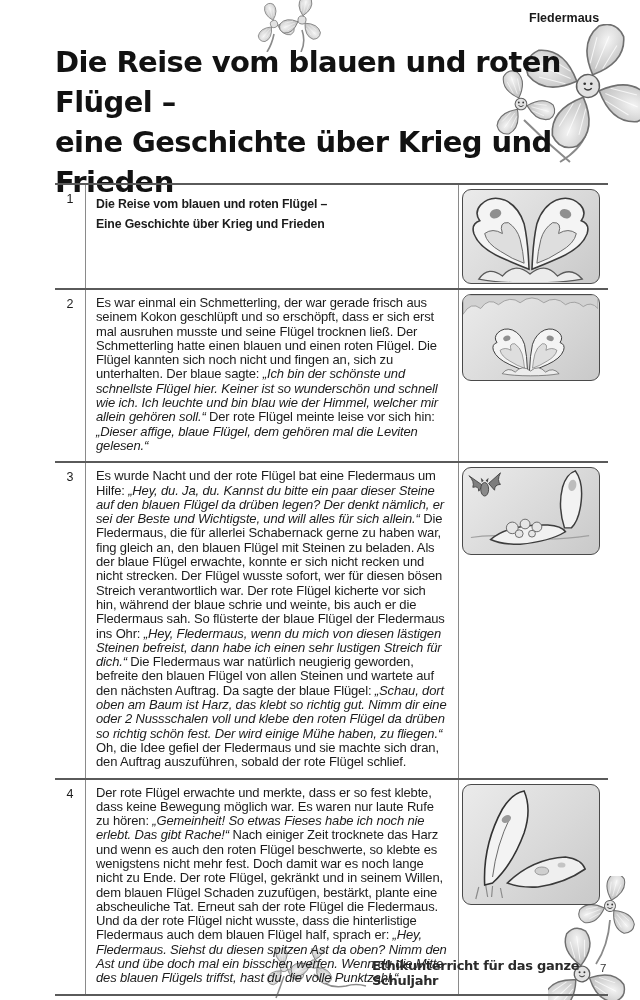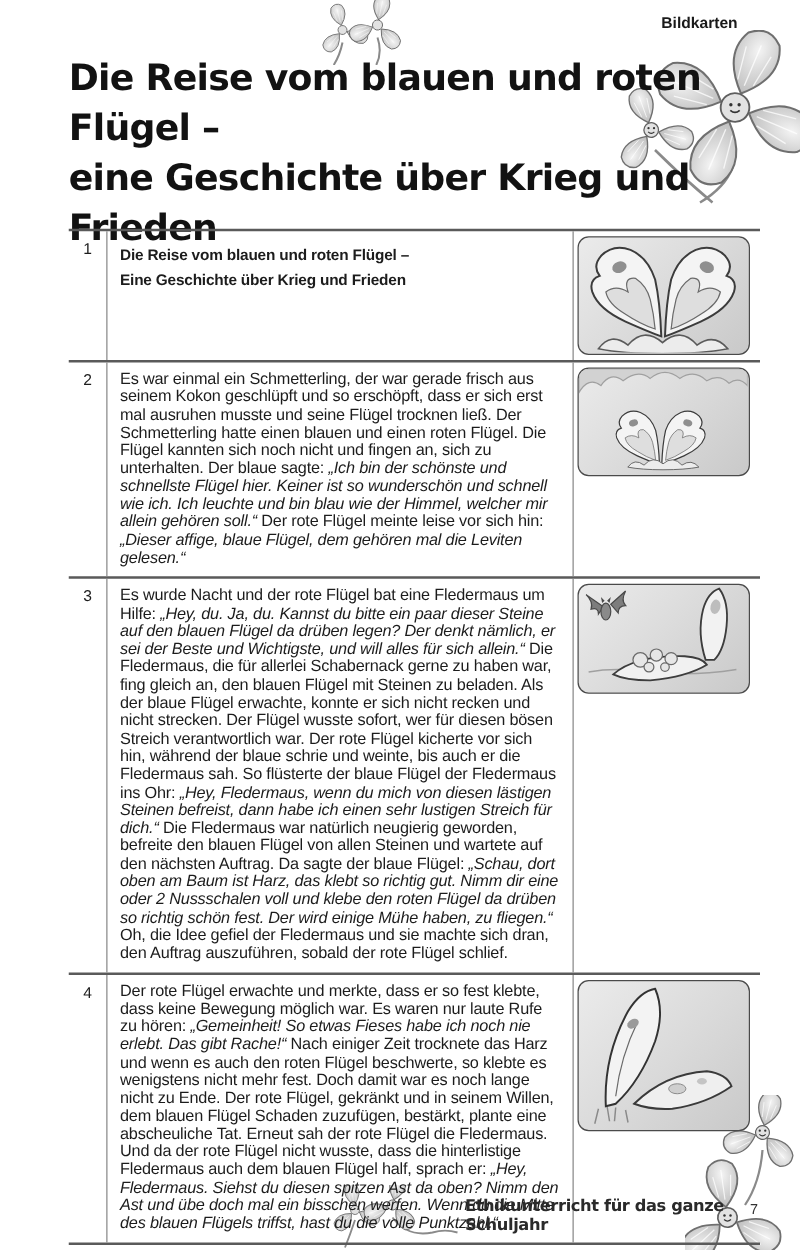--- a/index.html
+++ b/index.html
@@ -111,21 +111,21 @@
   </svg>
 
   <svg class="deco footer-right" width="92" height="124" viewBox="0 0 92 124">
     <path d="M62,44 Q60,70 48,88" stroke="#8a8a8a" stroke-width="1.8" fill="none"></path>
     <use href="#flower3" transform="translate(62,30) scale(0.85) rotate(15)"></use>
     <use href="#face" transform="translate(62,30)"></use>
     <use href="#flower3" transform="translate(34,98) scale(1.2) rotate(-8)"></use>
     <use href="#face" transform="translate(34,98) scale(1.1)"></use>
   </svg>
 
-  <div class="category-label">Bildkarten</div>
+  <div class="category-label">Fledermaus</div>
 
   <h1 class="page-title"><span>Die Reise vom blauen und roten Flügel –</span><br><span>eine Geschichte über Krieg und Frieden</span></h1>
 
 
   <div class="story-table">
 
     <div class="row r1">
       <div class="num">1</div>
       <div class="txt bold">
         <span>Die Reise vom blauen und roten Flügel –</span><br>

